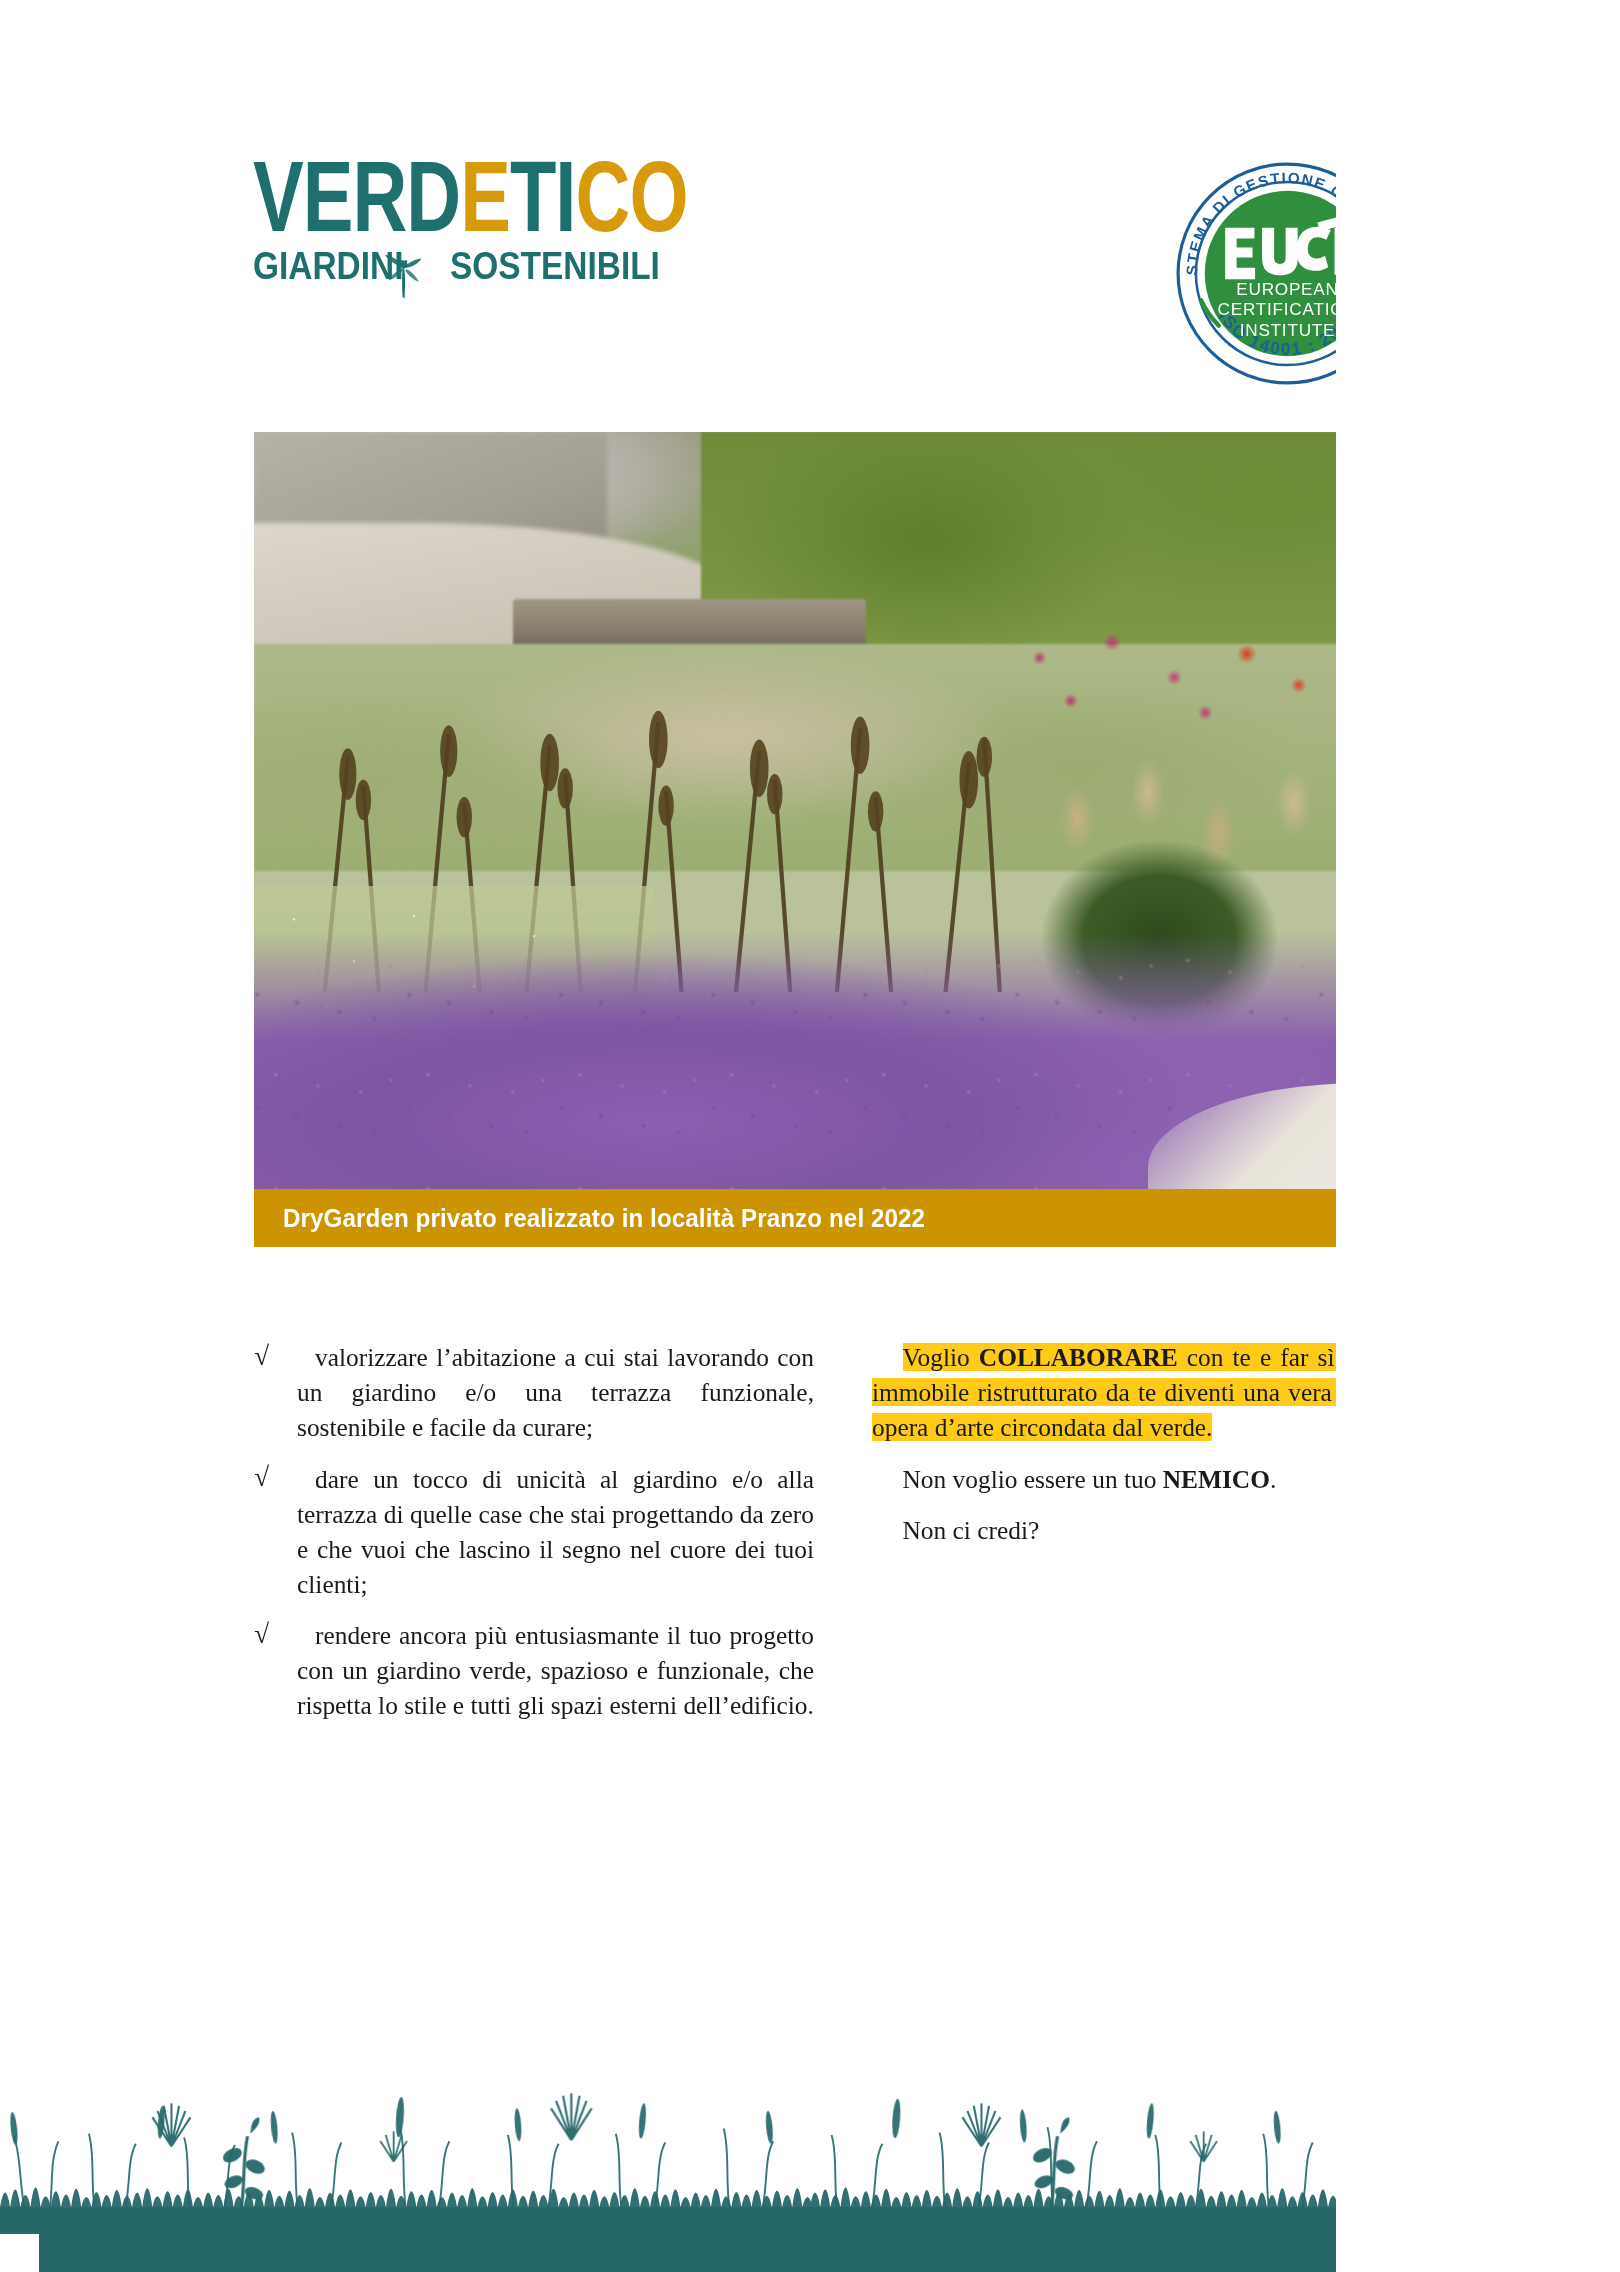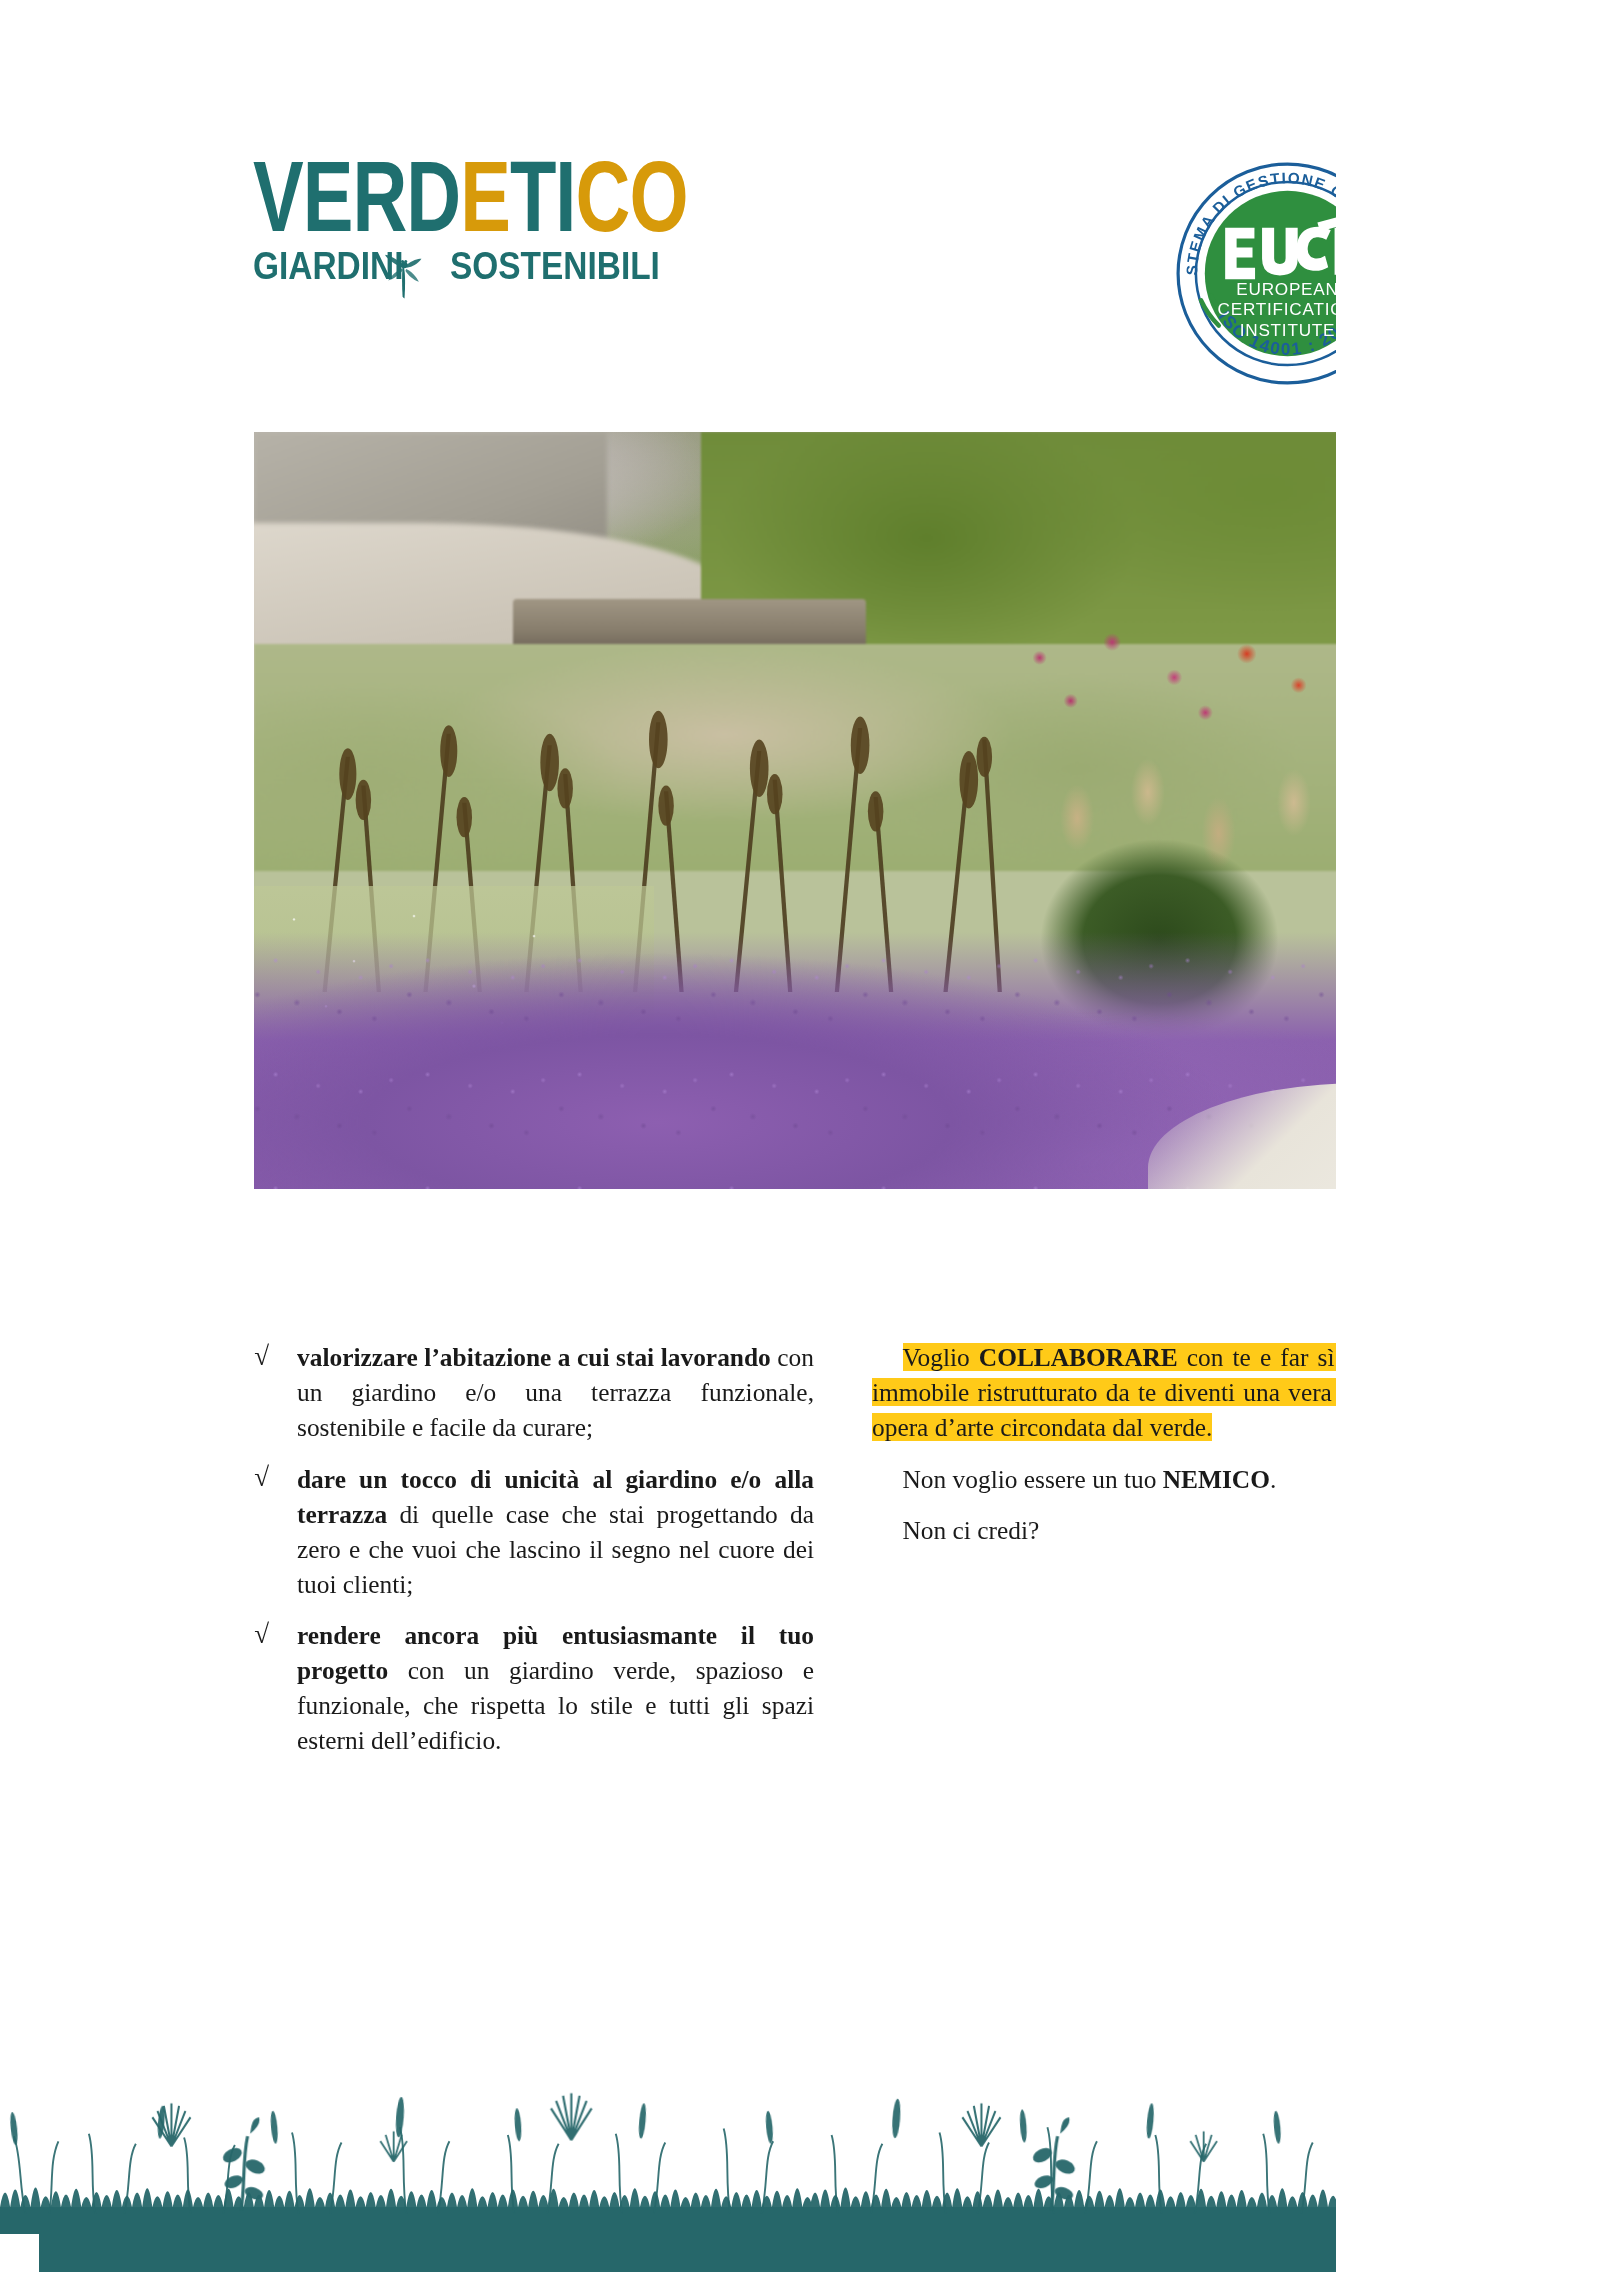--- a/index.html
+++ b/index.html
@@ -257,21 +257,21 @@
     text-align: justify;
   }
   .bullet-mark {
     position: absolute;
     left: 1.3px;
     top: -2.5px;
     font-size: 27px;
     line-height: 1.38;
     color: #1a1a1a;
   }
-  .bullet-item b { font-weight: 700; }
+  .bullet-item b { font-weight: 400; margin-left: 18px; }
   .para {
     margin: 0 0 16.5px 0;
     text-indent: 30.5px;
     text-align: justify;
   }
   .para:last-child { margin-bottom: 0; }
   .para b { font-weight: 700; }
   .para i { font-style: italic; font-weight: 700; }
   .hl {
     background: #ffca18;
@@ -408,20 +408,23 @@
             <ellipse cx="91" cy="18" rx="1" ry="7"></ellipse>
         </g>
       </svg>
       <div class="ph-whiteflowers"></div>
       <div class="ph-purple"></div>
       <div class="ph-purple-tex"></div>
       <div class="ph-gravel"></div>
     </div>
   </div>
 
+  <div class="caption">
+    <div class="caption-text">DryGarden privato realizzato in località Pranzo nel 2022</div>
+  </div>
 
   <div class="columns">
 
     <div class="col">
       <ul class="bullet-list">
 
         <li class="bullet-item">
           <span class="bullet-mark">√</span>
           <b>valorizzare l’abitazione a cui stai lavorando</b><span> con un giardino e/o una terrazza funzionale, sostenibile e facile da curare;</span>
         </li>

